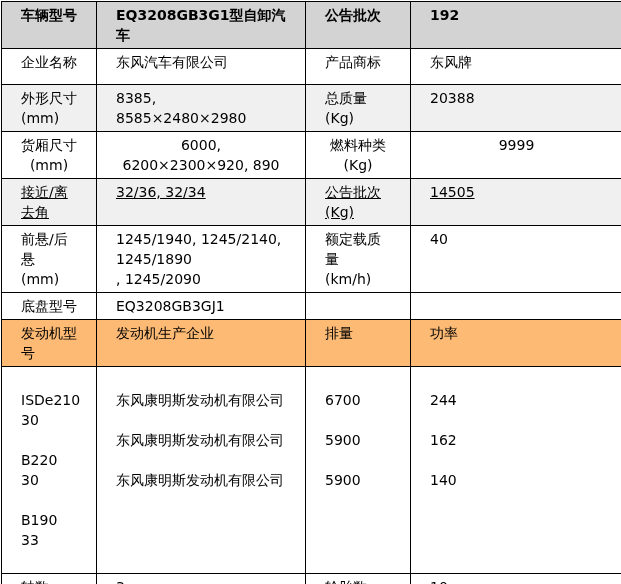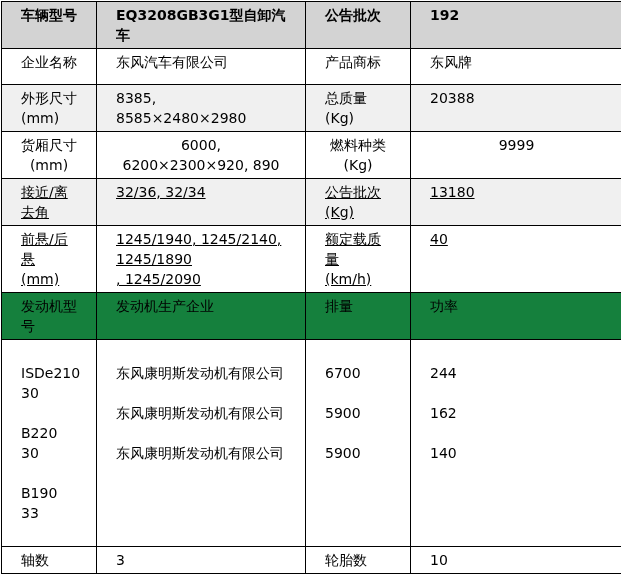--- a/index.html
+++ b/index.html
@@ -29,29 +29,29 @@
     background: #ffffff;
     margin-top: 28px;
   }
   
   .c1 { width: 95px; }
   .c2 { width: 209px; }
   .c3 { width: 105px; }
   .c4 { width: 212px; }
   
   tr.head td   { background: #d3d3d3; font-weight: bold; }
-  tr.subhead td{ background: #15803d; }
+  tr.subhead td{ background: #fdba74; }
   tr.stripe td { background: #f0f0f0; }
   
   .r0  { height: 26px; }
   .r1  { height: 36px; }
   .r2  { height: 28px; }
   .r3  { height: 36px; text-align: center; }
   .r4  { height: 26px; text-decoration: underline; }
-  .r5  { height: 50px; text-decoration: underline; }
+  .r5  { height: 50px; }
   .r6  { height: 52px; }
   .r7  { height: 24px; }
   .r8  { height: 26px; }
   .rE  { height: 70px; }
   .r9  { height: 27px; }
   .r10 { height: 27px; }
 </style>
 </head>
 <body>
 
@@ -85,30 +85,36 @@
       <td>货厢尺寸(mm)</td>
       <td>6000, 6200×2300×920, 890</td>
       <td>燃料种类
 (Kg)</td>
       <td>9999</td>
     </tr>
     <tr class="stripe r4">
       <td>接近/离去角</td>
       <td>32/36, 32/34</td>
       <td>公告批次(Kg)</td>
-      <td>13180</td>
+      <td>14505</td>
     </tr>
     <tr class="r5">
       <td>前悬/后悬
 (mm)</td>
       <td>1245/1940, 1245/2140, 1245/1890
 , 1245/2090</td>
       <td>额定载质量
 (km/h)</td>
       <td>40</td>
+    </tr>
+    <tr class="r7">
+      <td>底盘型号</td>
+      <td>EQ3208GB3GJ1</td>
+      <td></td>
+      <td></td>
     </tr>
     <tr class="subhead r8">
       <td>发动机型号</td>
       <td>发动机生产企业</td>
       <td>排量</td>
       <td>功率</td>
     </tr>
     <tr class="rE">
       <td>
         <div>ISDe210 30</div>

